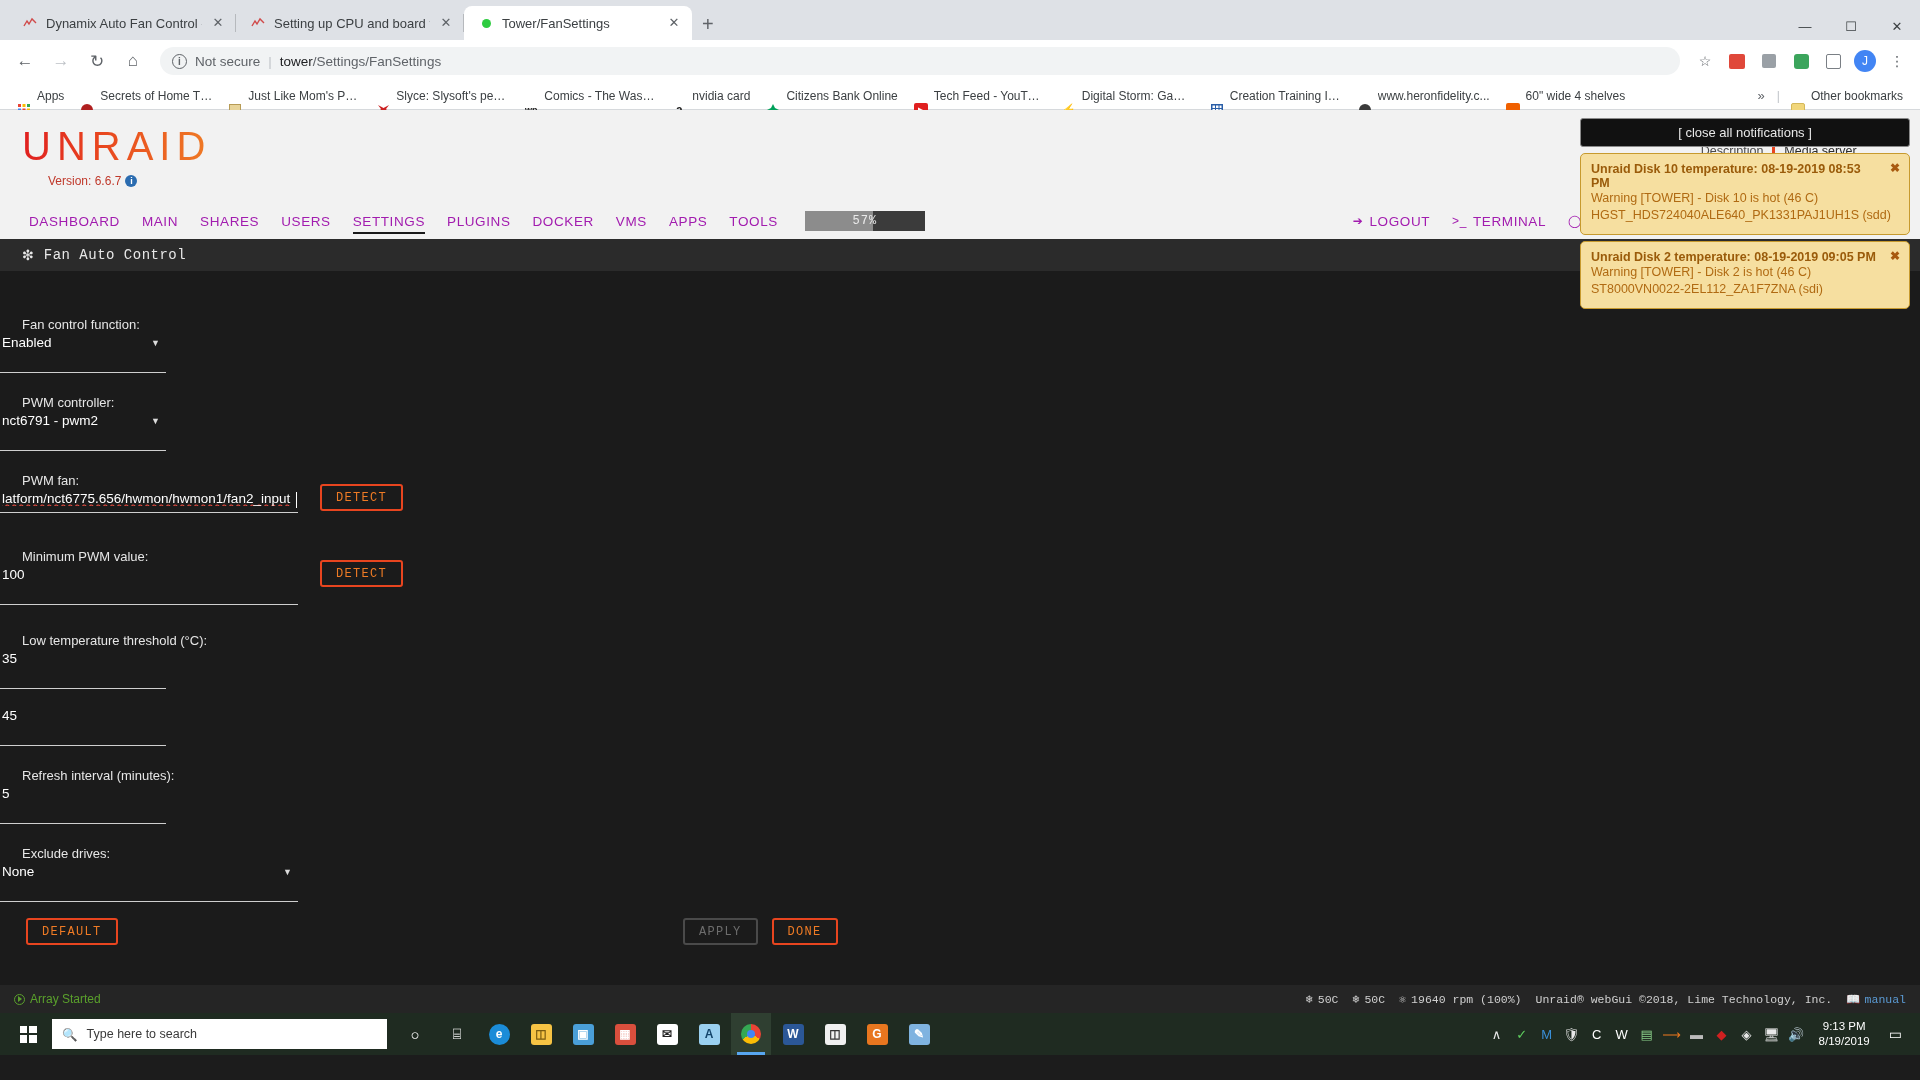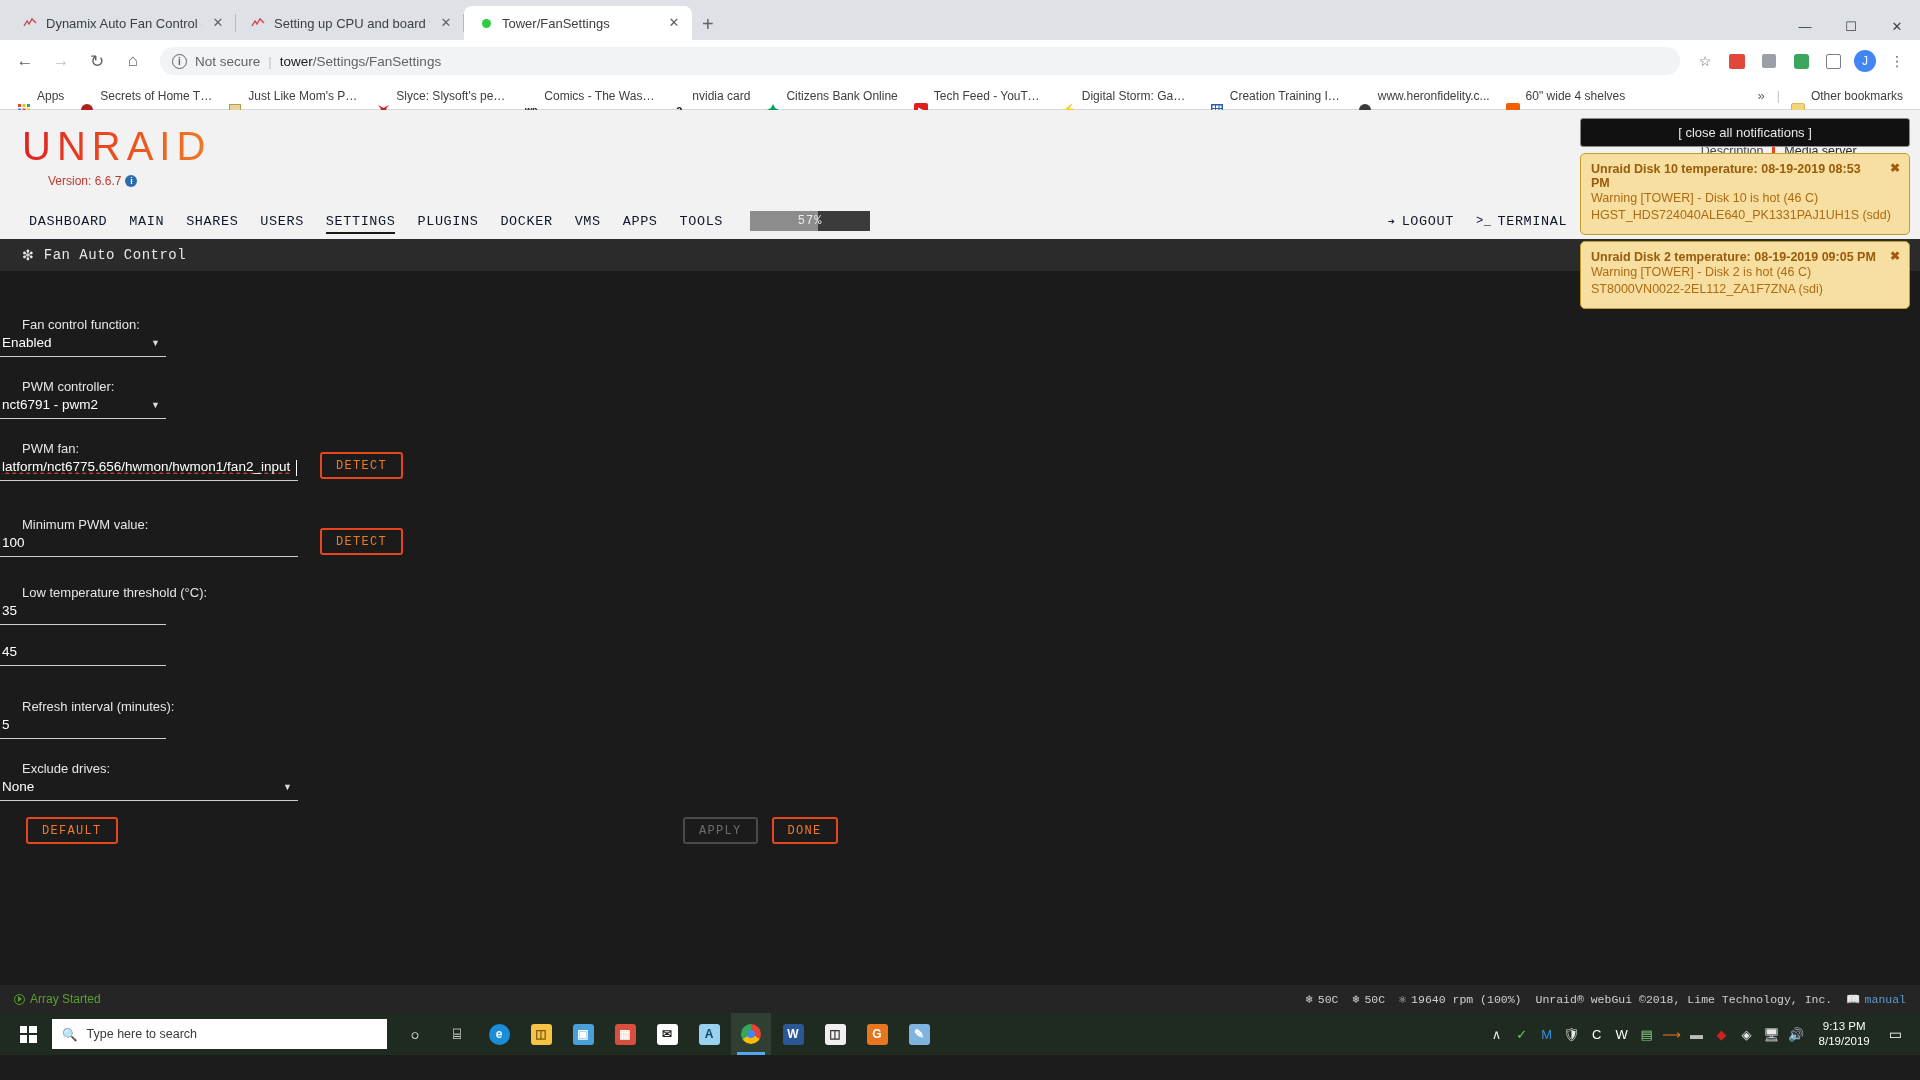--- a/index.html
+++ b/index.html
@@ -68,22 +68,22 @@
   .ibadge-blue { width: 12px; height: 12px; border-radius: 50%; background: #2b6cb0; color: #fff; font-size: 9px;
     line-height: 12px; text-align: center; font-weight: bold; }
   .serverinfo { position: absolute; right: 18px; top: 14px; font-size: 12.5px; color: #3a3a3a; }
   .serverinfo table { border-collapse: collapse; }
   .serverinfo td { padding: 1px 0; line-height: 16px; }
   .si-key { text-align: right; padding-right: 9px !important; color: #4a4a4a; }
   .si-val { border-left: 3px solid #e8451f; padding-left: 9px !important; color: #2b2b2b; }
 
   .navbar { height: 36px; background: #f2f2f2; display: flex; align-items: center; padding: 0 18px; position: relative; }
   .navitem {
-    font-family: Liberation Mono, monospace; font-size: 13.5px; letter-spacing: 0.6px;
-    color: #0f172a; padding: 0 11px; position: relative; height: 36px; display: flex; align-items: center;
+    font-family: Liberation Sans, sans-serif; font-size: 13.5px; letter-spacing: 0.6px;
+    color: #a21caf; padding: 0 11px; position: relative; height: 36px; display: flex; align-items: center;
   }
   .navitem.sel:after { content: ""; position: absolute; left: 11px; right: 11px; bottom: 5px; height: 2px; background: #1a1a1a; }
   .meter { width: 120px; height: 20px; background: #3b3b3b; margin-left: 16px; position: relative; }
   .meter-fill { position: absolute; left: 0; top: 0; bottom: 0; background: #8c8c8c; }
   .meter-txt { position: absolute; inset: 0; display: flex; align-items: center; justify-content: center;
      font-family: "Liberation Mono", monospace; font-size: 12px; color: #eaeaea; letter-spacing: 1px; }
   .navright { margin-left: auto; display: flex; align-items: center; }
   .navright .navitem { gap: 6px; }
   .gi { font-size: 12px; }
 
@@ -95,21 +95,21 @@
 
   .form { padding: 40px 0 0 0; position: relative; }
   .row { display: flex; align-items: flex-start; min-height: 36px; margin-bottom: 16px; flex-direction: column; }
   .row .lbl {
     width: 683px; padding-left: 22px; font-size: 13px; color: #e6e6e6;
     font-family: "Liberation Sans", sans-serif; padding-top: 6px;
   }
   .ctl { position: relative; }
   .sel-under, .inp-under {
     background: transparent; border: none; border-bottom: 1px solid #cfcfcf;
-    color: #fff; font-size: 13.5px; padding: 3px 2px 6px 2px; outline: none;
+    color: #fff; font-size: 13.5px; padding: 3px 2px 22px 2px; outline: none;
     font-family: "Liberation Sans", sans-serif;
   }
   .w-sel-sm { width: 166px; }
   .w-sel-lg { width: 298px; }
   .w-inp-lg { width: 298px; }
   .w-inp-sm { width: 166px; }
   .caret { position: absolute; right: 6px; top: 6px; color: #dcdcdc; font-size: 9px; pointer-events: none; }
   .pwm-input {
     width: 298px; background: #1b1b1b; color: #fff; font-size: 13.5px;
     border: none; border-bottom: 1px solid #cfcfcf; padding: 3px 2px 6px 2px;

